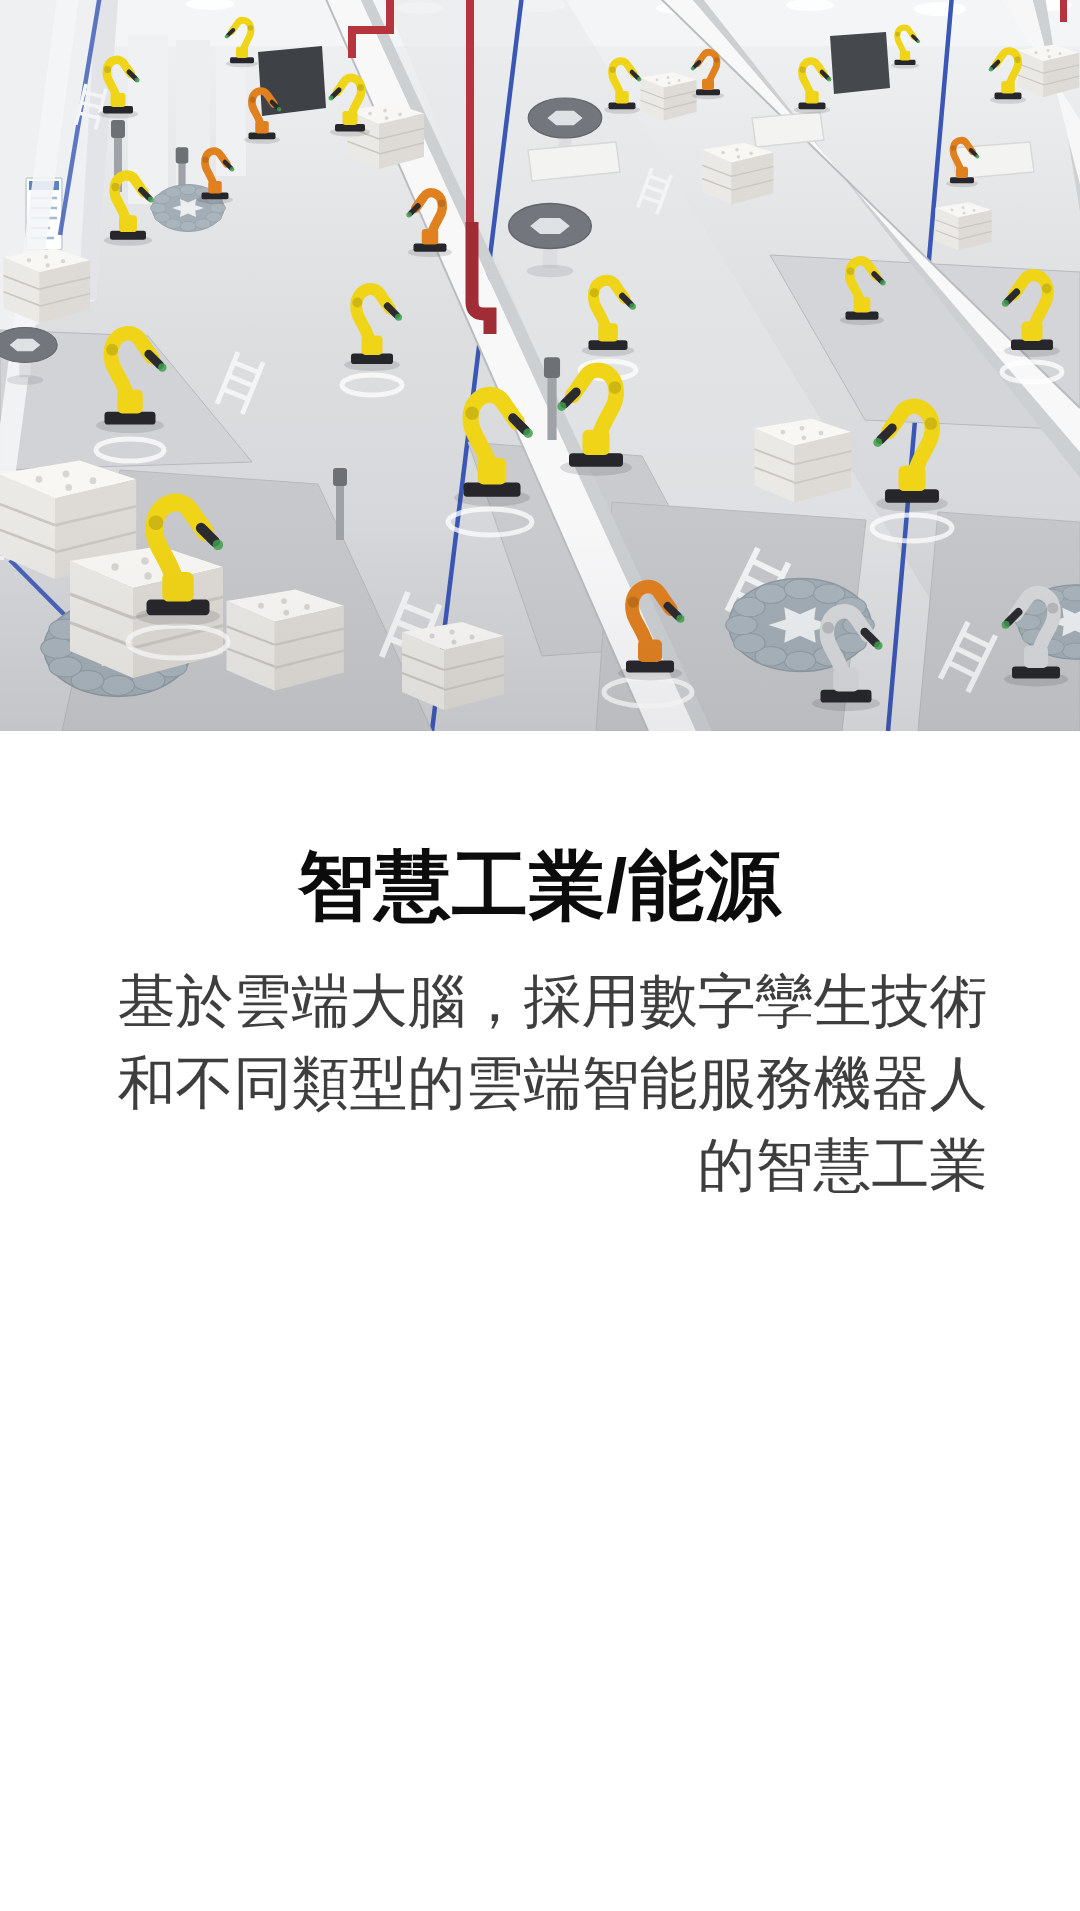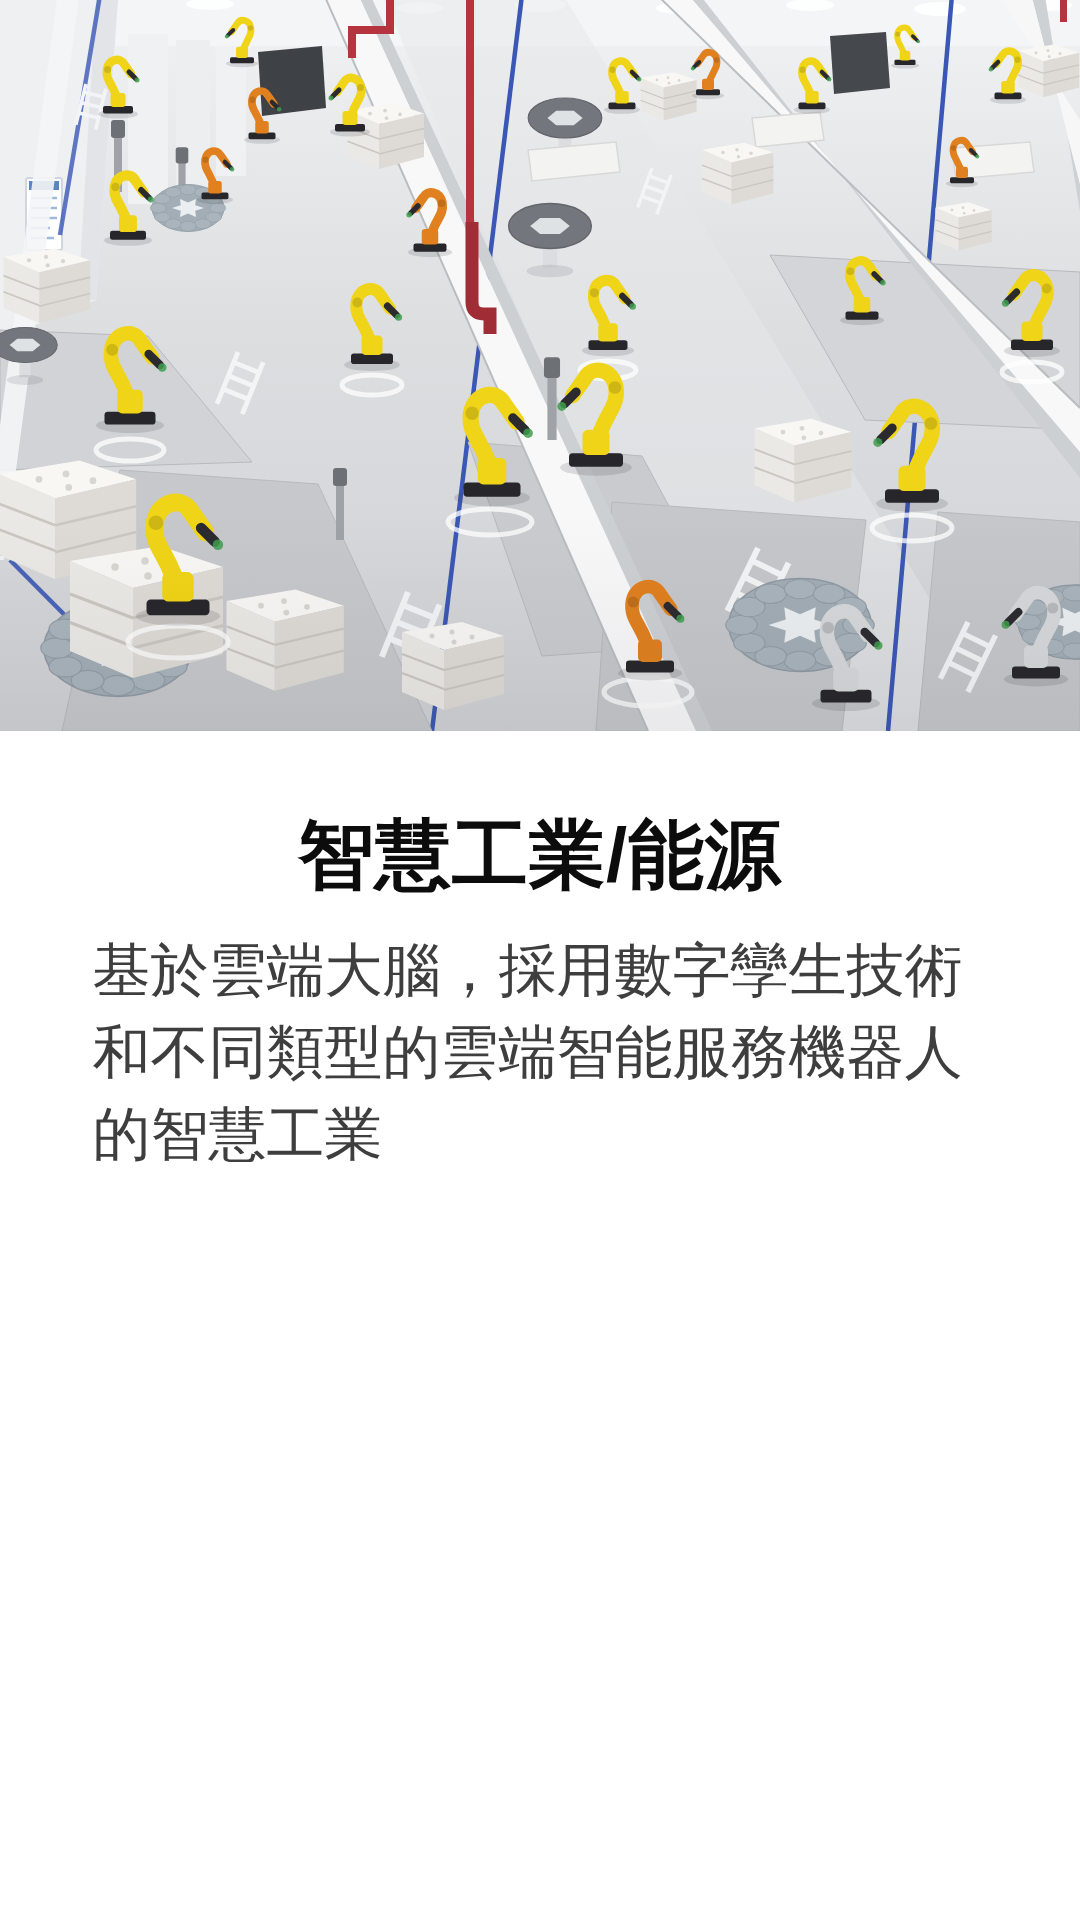--- a/index.html
+++ b/index.html
@@ -1,33 +1,33 @@
 <!DOCTYPE html>
 <html lang="zh-Hant"><head>
 <meta charset="utf-8">
 <style>
   html,body{margin:0;padding:0;background:#ffffff;}
   body{font-family:"Liberation Sans","DejaVu Sans",sans-serif;}
   .page{position:relative;width:1080px;height:1911px;margin:0 auto;background:#ffffff;overflow:hidden;}
   .hero{margin:0;width:1080px;height:731px;background:#d8d9db;}
   .hero svg{display:block;width:100%;height:100%;}
-  .content{padding-top:80px;}
+  .content{padding-top:111px;}
   .page-title{
     margin:0 40px;
     text-align:center;
     font-size:76px;
     line-height:88px;
     font-weight:700;
     color:#0c0c0c;
     letter-spacing:1px;
   }
   .page-subtitle{
     max-width:895px;
     margin:30px auto 0;
-    text-align:left;
+    text-align:right;
     font-size:58px;
     line-height:82px;
     font-weight:500;
     color:#3e3e3e;
   }
   .body-text{
     margin:62px 76px 0;
     font-size:40px;
     line-height:62px;
     font-weight:400;

